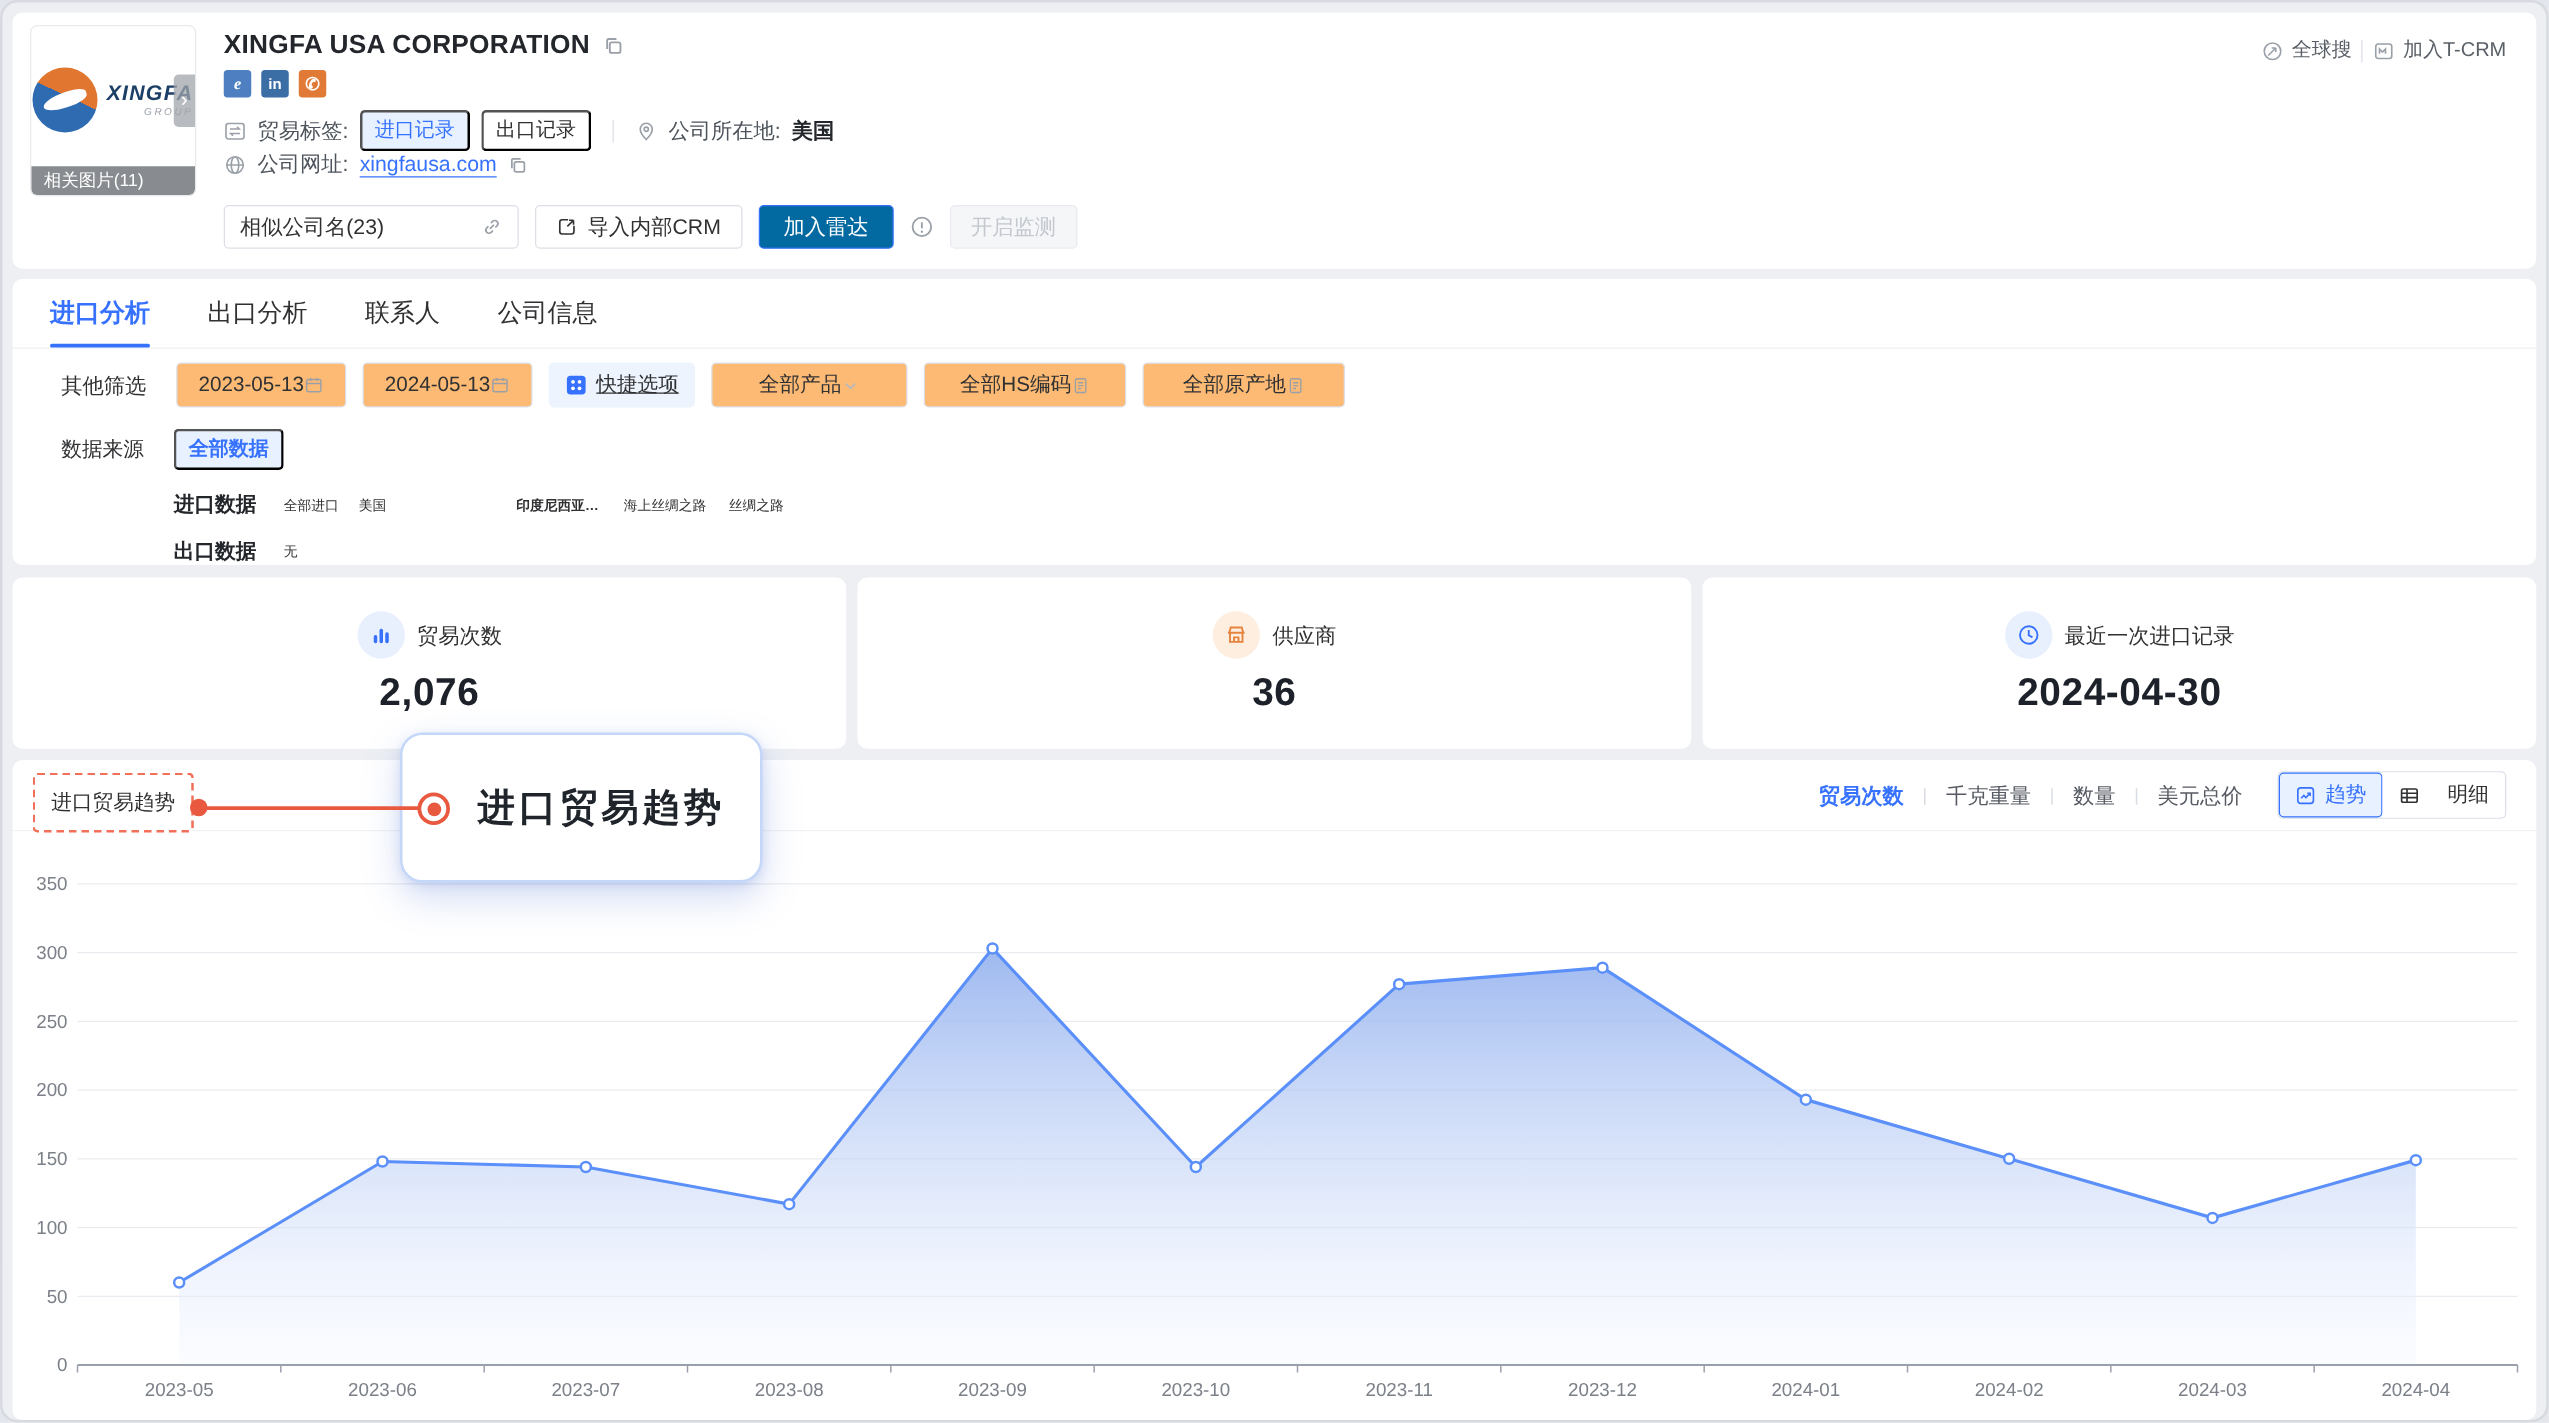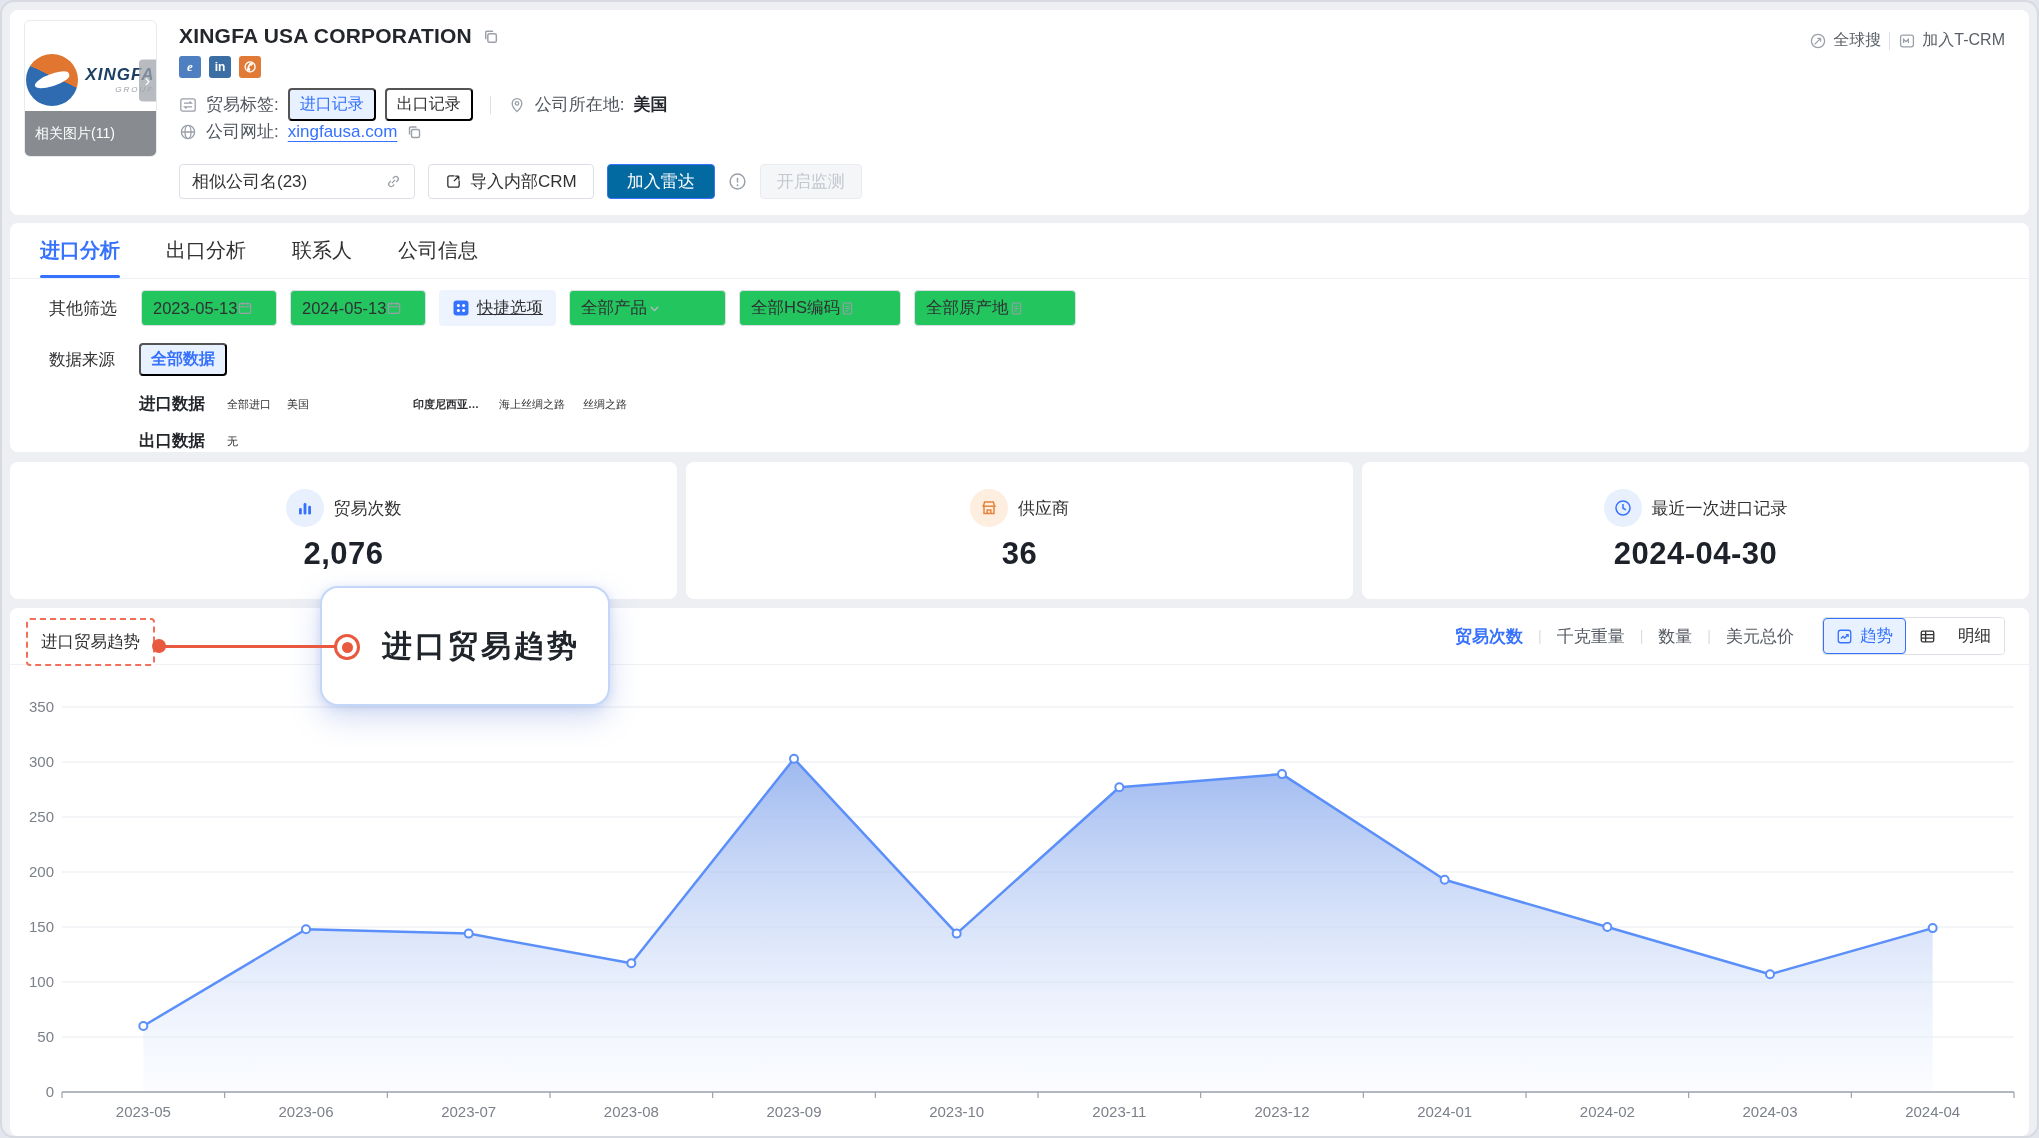--- a/index.html
+++ b/index.html
@@ -10,21 +10,21 @@
 
   
   .card-top { position:relative; height:205px; margin-bottom:8px; }
   .logo-box { position:absolute; left:14px; top:10px; width:133px; height:137px; border:1px solid #e8eaee; border-radius:6px; background:#fff; overflow:hidden; }
   .logo-inner { position:absolute; inset:0; display:flex; align-items:center; justify-content:center; gap:7px; padding-bottom:18px; }
   .logo-globe { width:52px; height:52px; border-radius:50%; background:linear-gradient(205deg,#e0762f 45%,#2f6bb0 45%); position:relative; flex:0 0 auto; }
   .logo-globe::after { content:""; position:absolute; left:8px; top:20px; width:36px; height:12px; background:#fff; border-radius:60% 40% 50% 50%; transform:rotate(-18deg); }
   .logo-words { display:flex; flex-direction:column; align-items:flex-end;font-style:italic; }
   .logo-brand { font-size:17px; font-weight:700; color:#1c3f66; letter-spacing:1px; }
   .logo-sub { font-size:8px; color:#9aa0a8; letter-spacing:2px; }
-  .logo-caption { position:absolute; left:0; right:0; bottom:0; height:45px; background:rgba(110,114,120,.82); color:#fff; font-size:14px; display:flex; align-items:center; padding-left:10px; }
+  .logo-caption { position:absolute; left:0; right:0; bottom:0; height:23px; background:rgba(110,114,120,.82); color:#fff; font-size:14px; display:flex; align-items:center; padding-left:10px; }
   .logo-next { position:absolute; right:0; top:50%; transform:translateY(-70%); width:17px; height:42px; background:rgba(160,165,172,.75); color:#fff; border:none; border-radius:4px 0 0 4px; font-size:16px; cursor:pointer; }
   .title-row { position:absolute; left:169px; top:14px; display:flex; align-items:center; gap:10px; }
   .company-name { font-size:21px; font-weight:700; color:#23262b; letter-spacing:.2px; }
   .icon-btn { background:none; border:none; cursor:pointer; color:#9aa0a8; display:inline-flex; align-items:center; }
   .social-row { position:absolute; left:169px; top:46px; display:flex; gap:8px; }
   .sq-icon { width:22px; height:22px; border-radius:3px; color:#fff; font-size:13px; font-weight:700; display:flex; align-items:center; justify-content:center; border:none; cursor:pointer; }
   .sq-web { background:#4e7fc0; font-style:italic; font-family:"Liberation Serif",serif; }
   .sq-li { background:#3a6ea5; font-size:12px; }
   .sq-ph { background:#e07a36; font-size:14px; }
   .meta-row { position:absolute; left:169px; top:78px; display:flex; align-items:center; gap:9px; font-size:17px; color:#4e545c; }
@@ -46,21 +46,21 @@
   .top-link { display:flex; align-items:center; gap:6px; cursor:pointer; background:none; border:none; font-size:16px; color:#595f66; }
 
   
   .card-info { height:229px; margin-bottom:10px; }
   .tabs-row { display:flex; gap:46px; padding:0 30px; height:56px; align-items:center; border-bottom:1px solid #eef0f3; }
   .tab { position:relative; font-size:20px; color:#303133; cursor:pointer; background:none; border:none; height:100%; display:flex; align-items:center; }
   .tab.active { color:#3672fd; font-weight:700; }
   .tab.active::after { content:""; position:absolute; left:0; right:0; bottom:0; height:3px; background:#3672fd; border-radius:2px; }
   .filter-row { display:flex; align-items:center; gap:13px; margin:11px 0 0 39px; }
   .filter-label { font-size:17px; color:#303133; width:79px; }
-  .f-box { height:36px; border:1px solid #dcdfe6; border-radius:4px; background:#22c55e; display:flex; align-items:center; justify-content:flex-start; font-size:16.5px; color:#303133; padding:0 11px; cursor:pointer; }
+  .f-box { height:36px; border:1px solid #dcdfe6; border-radius:4px; background:#fdba74; display:flex; align-items:center; justify-content:center; font-size:16.5px; color:#303133; padding:0 11px; cursor:pointer; }
   .f-date { width:136px; }
   .f-quick { background:#eef4fe; border:none; gap:7px; padding:0 13px; justify-content:flex-end;text-decoration:underline; }
   .f-sel { width:157px; color:#303133; }
   .f-doc { width:162px; }
   .ds-row { display:flex; align-items:center; padding-left:39px; font-size:16.5px; }
   .ds-label { width:90px; color:#303133; }
   .ds-strong { font-weight:700; color:#23262b; width:68px; }
   .mt1 { margin-top:17px; } .mt2 { margin-top:17px; } .mt3 { margin-top:15px; }
   .src-item { color:#303133; cursor:pointer; background:none; border:none; font-size:11px; }
   .ml20{margin-left:20px;} .ml16{margin-left:16px;} .ml74{margin-left:104px;font-weight:bold;} .ml18{margin-left:18px;}

